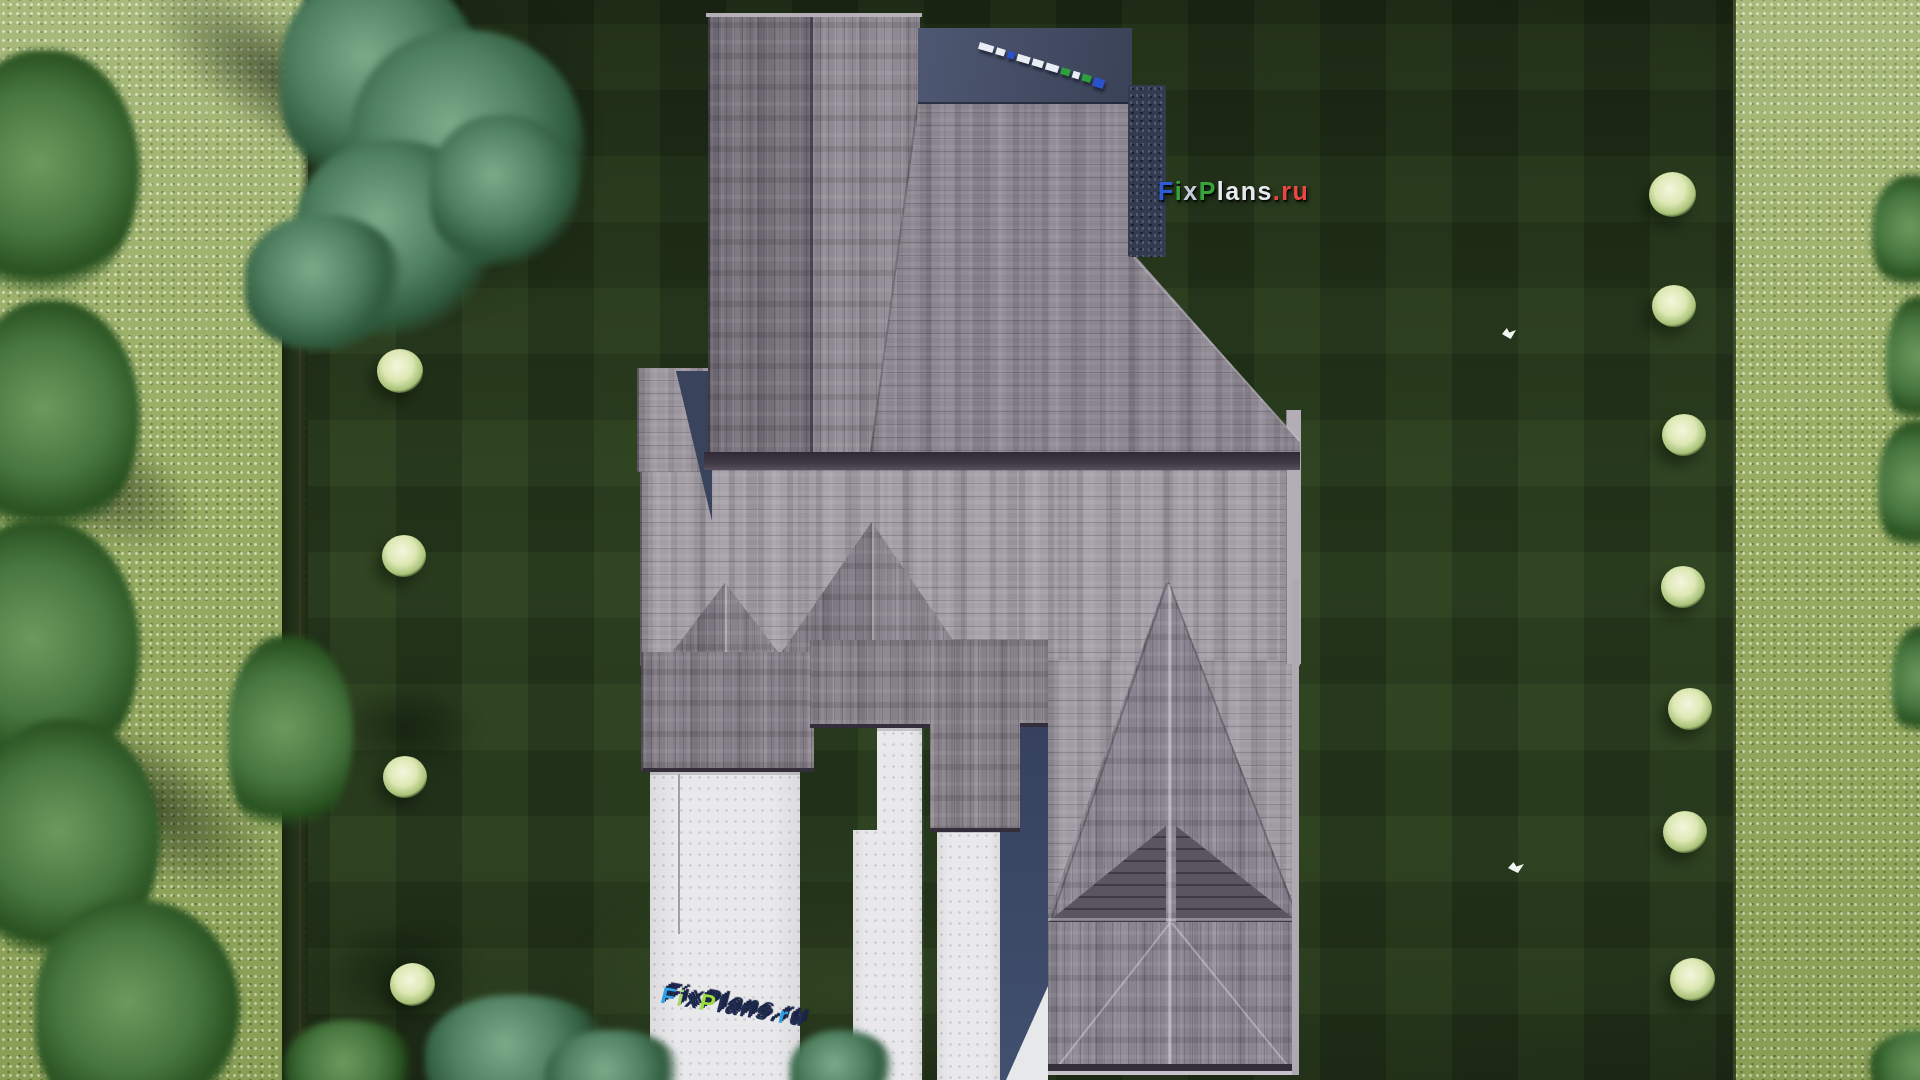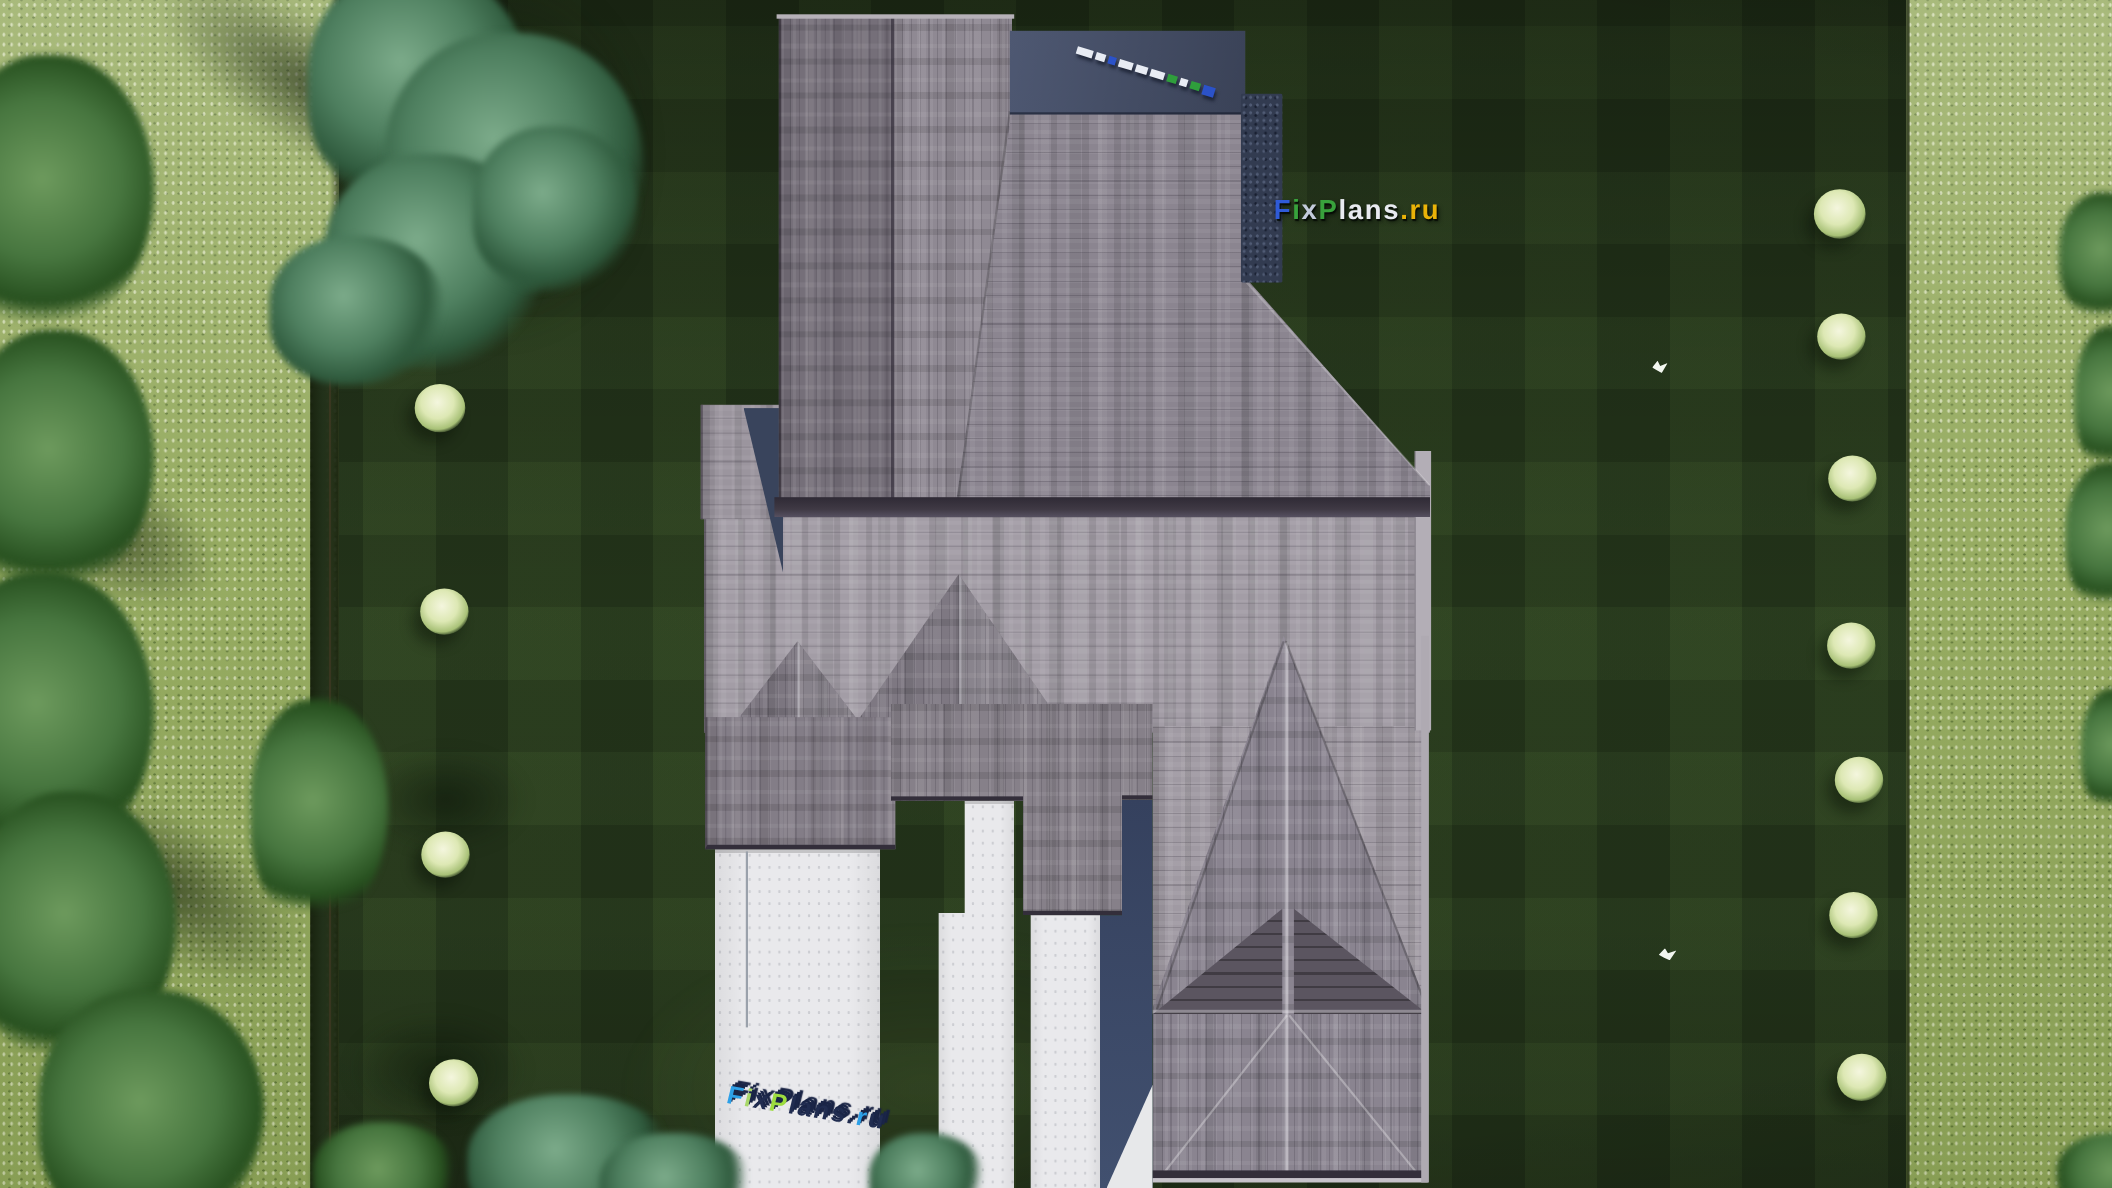--- a/index.html
+++ b/index.html
@@ -70,21 +70,21 @@
     background-image:
       linear-gradient(180deg, rgba(0,0,0,.16) 0 3px, rgba(0,0,0,0) 3px),
       linear-gradient(90deg, rgba(0,0,0,.06), rgba(0,0,0,0) 18%, rgba(0,0,0,0) 82%, rgba(0,0,0,.06)),
       radial-gradient(rgba(120,125,135,.25) 1px, rgba(0,0,0,0) 1.4px);
     background-size:100% 100%,100% 100%,9px 11px;}
 
   
   #wm{position:absolute;left:1158px;top:179px;font-weight:800;font-size:25px;line-height:1;
       letter-spacing:1.5px;text-shadow:1px 2px 1px rgba(4,10,4,.9), 2px 3px 4px rgba(4,10,4,.55);}
   #wm .s0{color:#2f5bd8}#wm .s1{color:#38a23c}#wm .s2{color:#c3cbdb}
-  #wm .s3{color:#38a23c}#wm .s4{color:#e8eaf0}#wm .s5{color:#eab308}
+  #wm .s3{color:#38a23c}#wm .s4{color:#e8eaf0}#wm .s5{color:#ef4444}
 
   #roof-logo{position:absolute;left:980px;top:42px;display:flex;gap:3px;
      transform:rotate(17deg);transform-origin:left top;}
   #roof-logo span{display:inline-block;height:7px;box-shadow:2px 3px 3px rgba(8,12,28,.55);}
   .cw{background:#e8ecf4}.cb{background:#2b52c8}.cg{background:#2f9e3c}
 
   #dlogo{position:absolute;left:664px;top:984px;transform:rotate(9.5deg) skewX(-4deg);
      transform-origin:left top;font-weight:800;font-size:23px;line-height:1;letter-spacing:2px;
      text-shadow:1px -2px 0 #1a2547, 3px -4px 0 #1a2547, 5px -6px 1px #182243;}
   .d0{color:#2da0e8}.d1{color:#a8d86a}.d2{color:#202c50}.d3{color:#9ddd3f}

